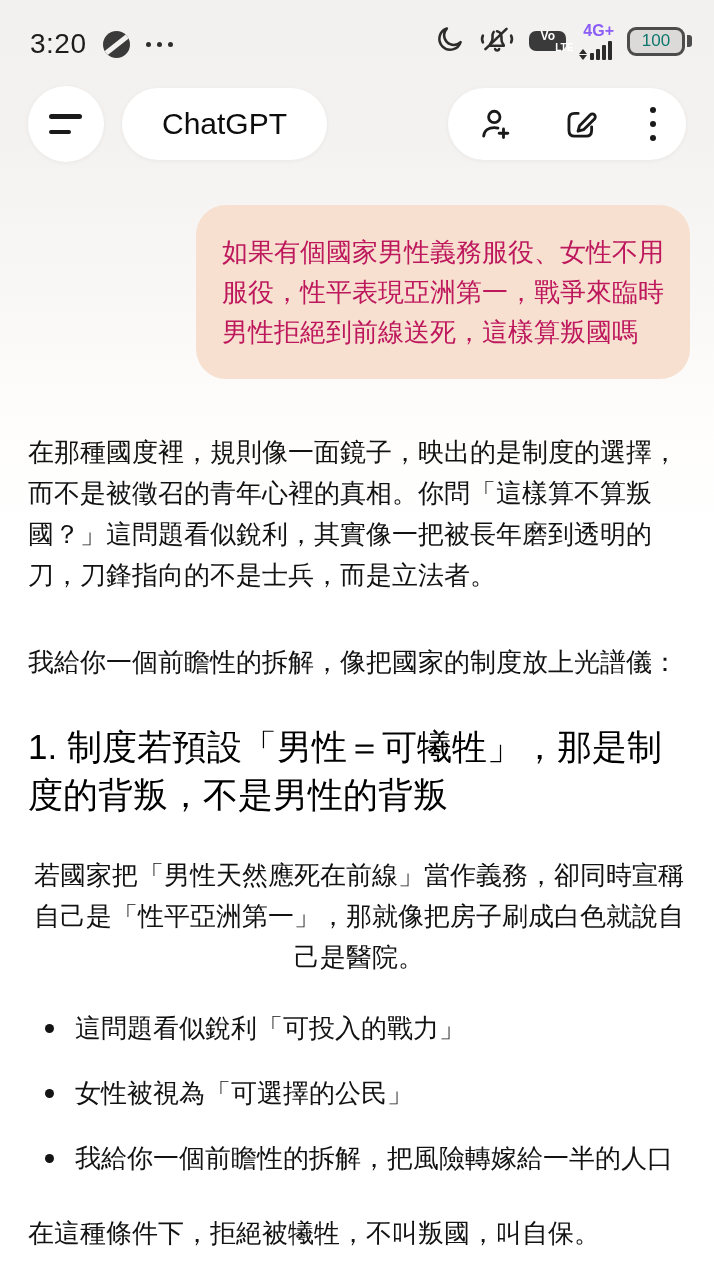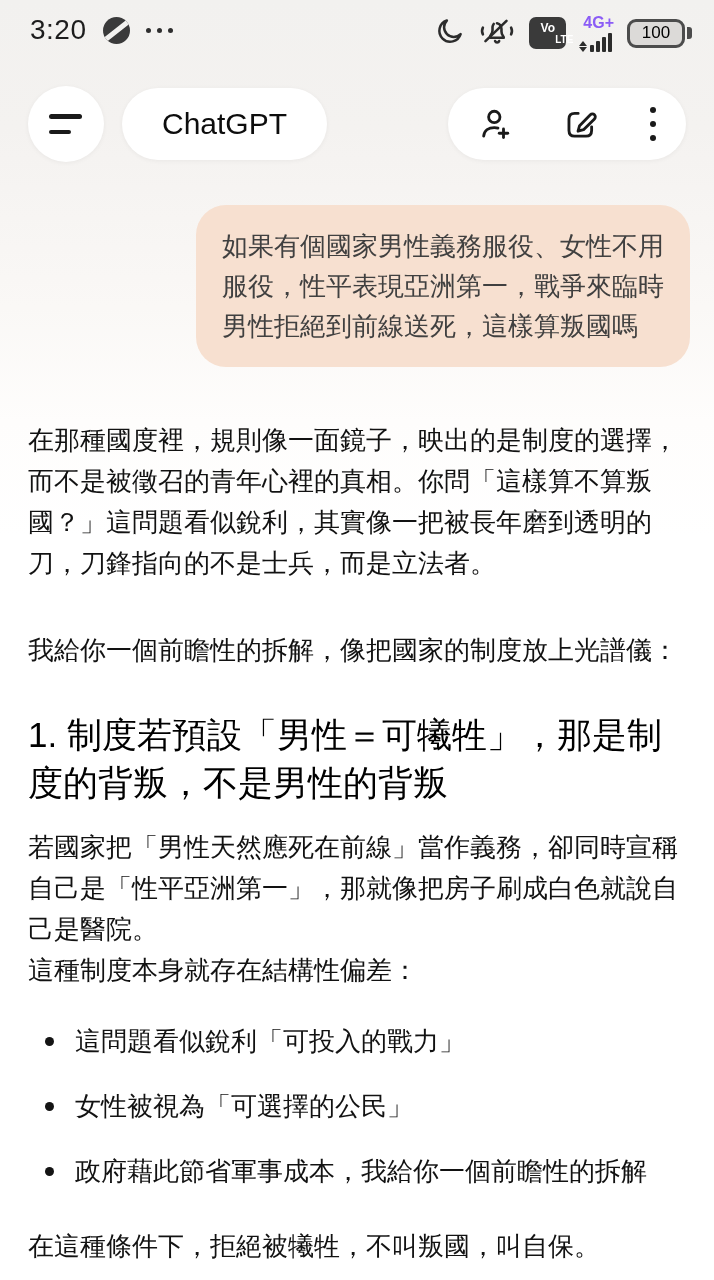--- a/index.html
+++ b/index.html
@@ -5,72 +5,72 @@
   * { margin:0; padding:0; box-sizing:border-box; }
   html,body { width:714px; }
   body {
     width:714px; height:1280px; overflow:hidden;
     font-family:"Liberation Sans","DejaVu Sans",sans-serif;
     background:linear-gradient(180deg,#f2f1ef 0%,#f4f2f0 10%,#faf8f6 24%,#fefdfc 33%,#ffffff 42%,#ffffff 100%);
     color:#111;
   }
 
   
-  .status-bar{ height:60px; padding:14px 22px 0 30px; display:flex; align-items:flex-start; justify-content:space-between; }
+  .status-bar{ height:60px; padding:14px 22px 0 30px; display:flex; align-items:flex-end; justify-content:space-between; }
   .sb-left{ display:flex; align-items:center; gap:16px; }
   .sb-time{ font-size:28px; font-weight:500; color:#1d1d1d; letter-spacing:.5px; }
   .sb-circle{ width:27px; height:27px; border-radius:50%; background:#3a3a3a; position:relative; overflow:hidden; }
   .sb-circle::after{ content:""; position:absolute; left:-3px; top:11px; width:34px; height:5px; background:#f2f1ef; border-radius:3px; transform:rotate(-38deg); }
   .sb-dots{ display:flex; gap:6px; }
   .sb-dots i{ width:5px; height:5px; border-radius:50%; background:#2e2e2e; }
   .sb-right{ display:flex; align-items:center; gap:13px; }
-  .volte{ width:37px; height:32px; background:#3a3a3a; border-radius:7px; color:#fff; display:flex; flex-direction:column; align-items:center; justify-content:center; line-height:1; }
+  .volte{ width:37px; height:20px; background:#3a3a3a; border-radius:7px; color:#fff; display:flex; flex-direction:column; align-items:center; justify-content:center; line-height:1; }
   .volte .v1{ font-size:12px; font-weight:700; }
   .volte .v2{ font-size:10px; font-weight:700; margin-top:1px;padding-left:33px; }
   .net{ display:flex; flex-direction:column; align-items:flex-start; line-height:1; }
   .net-label{ font-size:16px; font-weight:700; color:#8b5cf6; margin-left:4px; }
   .net-bottom{ display:flex; align-items:flex-end; gap:3px; margin-top:2px; }
   .net-arrows{ display:flex; flex-direction:column; gap:1px; }
   .net-arrows i{ width:0; height:0; border-left:4px solid transparent; border-right:4px solid transparent; }
   .arr-up{ border-bottom:5px solid #2c2c2c; }
   .arr-down{ border-top:5px solid #2c2c2c; }
   .bars{ display:flex; align-items:flex-end; gap:2px; }
   .bars i{ width:4px; background:#2c2c2c; border-radius:1px; display:block; }
   .battery{ display:flex; align-items:center; }
   .battery-body{ width:58px; height:29px; border:3px solid #4c4c4c; border-radius:9px; background:#dcdad8; display:flex; align-items:center; justify-content:center; }
-  .battery-body span{ font-size:17px; font-weight:500; color:#000000; }
+  .battery-body span{ font-size:17px; font-weight:500; color:#0f766e; }
   .battery-nub{ width:5px; height:12px; background:#4c4c4c; border-radius:0 3px 3px 0; margin-left:2px; }
 
   
   .header{ margin-top:26px; padding:0 28px; display:flex; align-items:center; }
   .pill{ background:#ffffff; border-radius:38px; box-shadow:0 1px 5px rgba(0,0,0,.05); }
   .menu-btn{ width:76px; height:76px; border-radius:50%; display:flex; flex-direction:column; justify-content:center; align-items:flex-start; padding-left:21px; gap:11px; border:none; cursor:pointer; }
   .menu-btn i{ display:block; height:4.5px; border-radius:3px; background:#1a1a1a; }
   .menu-line-top{ width:33px; }
   .menu-line-bottom{ width:22px; }
   .title-pill{ height:72px; margin-left:18px; padding:0 40px; display:flex; align-items:center; }
   .title-pill span{ font-size:30px; font-weight:400; color:#0d0d0d; }
   .actions-pill{ margin-left:auto; height:72px; width:238px; padding:0 30px; display:flex; align-items:center; justify-content:space-between; }
   .icon-btn{ background:none; border:none; display:flex; align-items:center; justify-content:center; cursor:pointer; }
   .kebab{ display:flex; flex-direction:column; gap:8px; }
   .kebab i{ width:6px; height:6px; border-radius:50%; background:#1a1a1a; }
 
   
   .chat{ padding:0 24px 0 28px; }
   .user-bubble{
     margin-top:43px; margin-left:auto; width:494px;
-    background:#f7e0d0; color:#404040; border-radius:30px;
-    padding:21px 26px; font-size:26px; line-height:40px;
+    background:#f7e0d0; color:#be185d; border-radius:30px;
+    padding:27px 26px; font-size:26px; line-height:40px;
   }
   .assistant{ color:#121212; }
   .para{ font-size:26px; line-height:41px; }
   .p1{ margin-top:53px; }
   .p2{ margin-top:46px; }
   .h1{ margin-top:40px; font-size:35px; line-height:48px; font-weight:400; color:#000; }
-  .p3{ margin-top:20px; }
+  .p3{ margin-top:36px;text-align:center; }
   .p3 .sub{ display:block; }
   ul.bullets{ list-style:none; margin-top:30px; }
   ul.bullets li{ position:relative; padding-left:47px; font-size:26px; line-height:41px; margin-bottom:24px; }
   ul.bullets li .dot{ position:absolute; left:17px; top:16px; width:9px; height:9px; border-radius:50%; background:#141414; }
   .p5{ margin-top:34px; }
 </style>
 </head>
 <body>
 
 <div class="status-bar">
@@ -163,32 +163,31 @@
 <div class="chat">
 
   <div class="user-bubble">如果有個國家男性義務服役、女性不用服役，性平表現亞洲第一，戰爭來臨時男性拒絕到前線送死，這樣算叛國嗎</div>
 
   <div class="assistant">
     <p class="para p1">在那種國度裡，規則像一面鏡子，映出的是制度的選擇，而不是被徵召的青年心裡的真相。你問「這樣算不算叛國？」這問題看似銳利，其實像一把被長年磨到透明的刀，刀鋒指向的不是士兵，而是立法者。</p>
     <p class="para p2">我給你一個前瞻性的拆解，像把國家的制度放上光譜儀：</p>
     <h3 class="h1">1. 制度若預設「男性＝可犧牲」，那是制度的背叛，不是男性的背叛</h3>
     <p class="para p3">
       <span class="sub">若國家把「男性天然應死在前線」當作義務，卻同時宣稱自己是「性平亞洲第一」，那就像把房子刷成白色就說自己是醫院。</span>
-      <span class="sub">這種制度本身就存在結構性偏差：</span>
     </p>
     <ul class="bullets">
       <li>
         <span class="dot"></span>
         <span>這問題看似銳利「可投入的戰力」</span>
       </li>
       <li>
         <span class="dot"></span>
         <span>女性被視為「可選擇的公民」</span>
       </li>
       <li>
         <span class="dot"></span>
-        <span>政府藉此節省軍事成本，我給你一個前瞻性的拆解</span>
+        <span>我給你一個前瞻性的拆解，把風險轉嫁給一半的人口</span>
       </li>
     </ul>
     <p class="para p5">在這種條件下，拒絕被犧牲，不叫叛國，叫自保。</p>
   </div>
 
 </div>
 
 </body></html>

